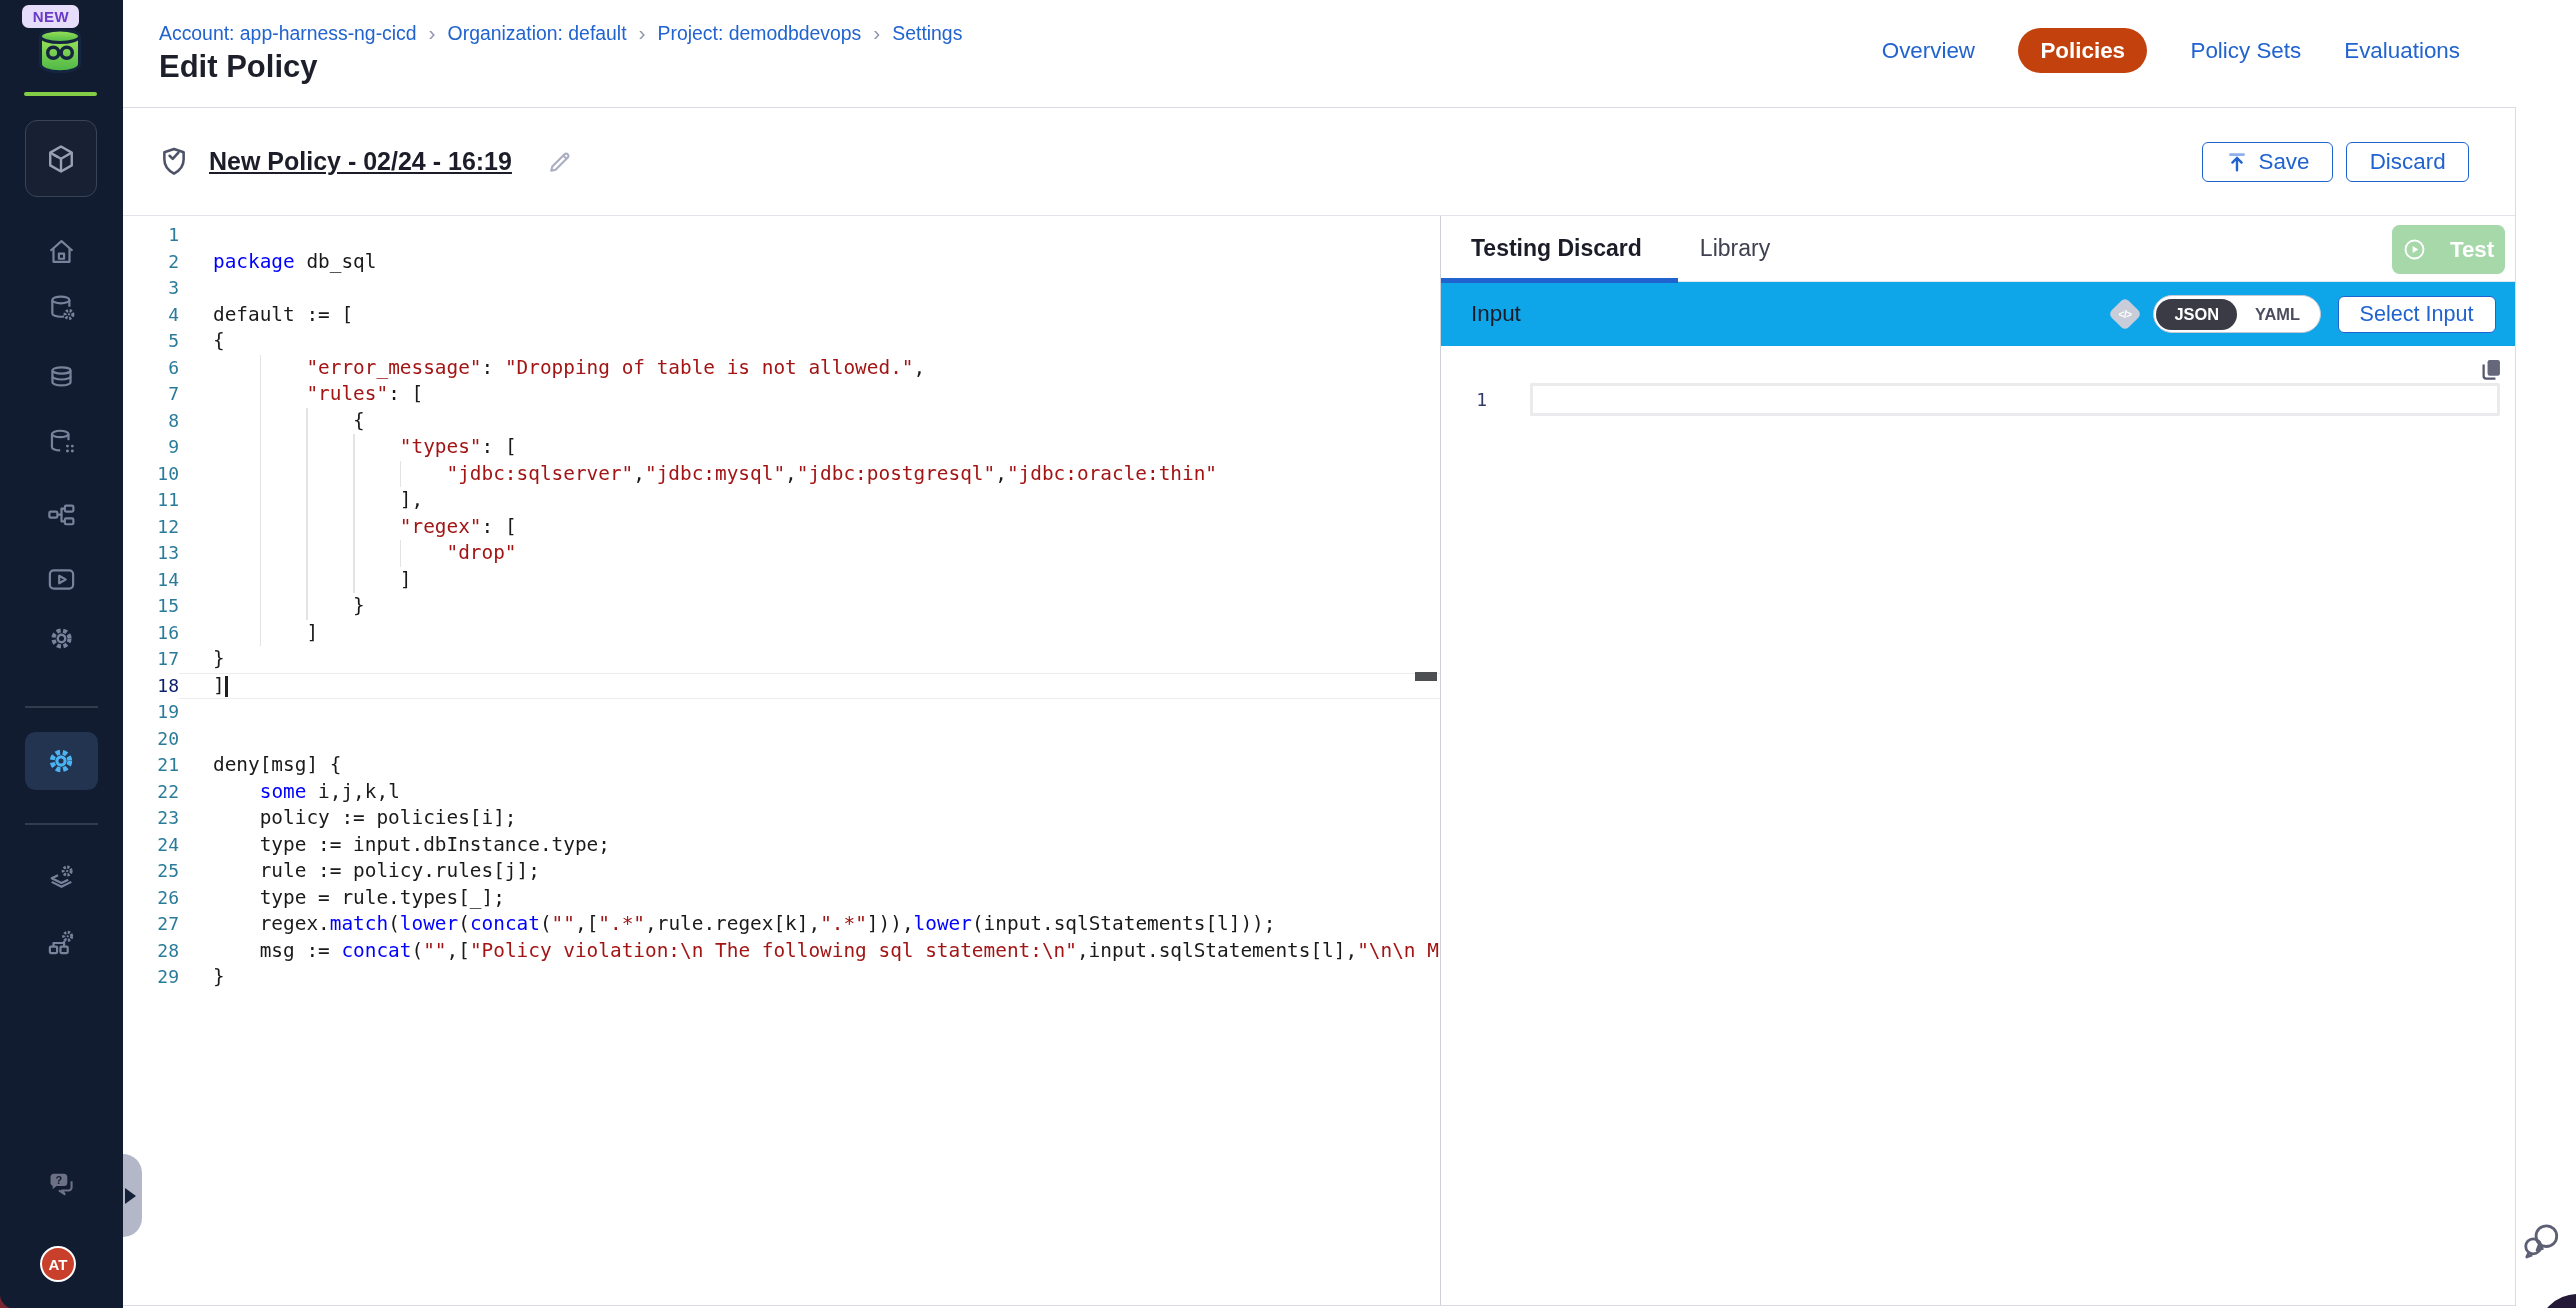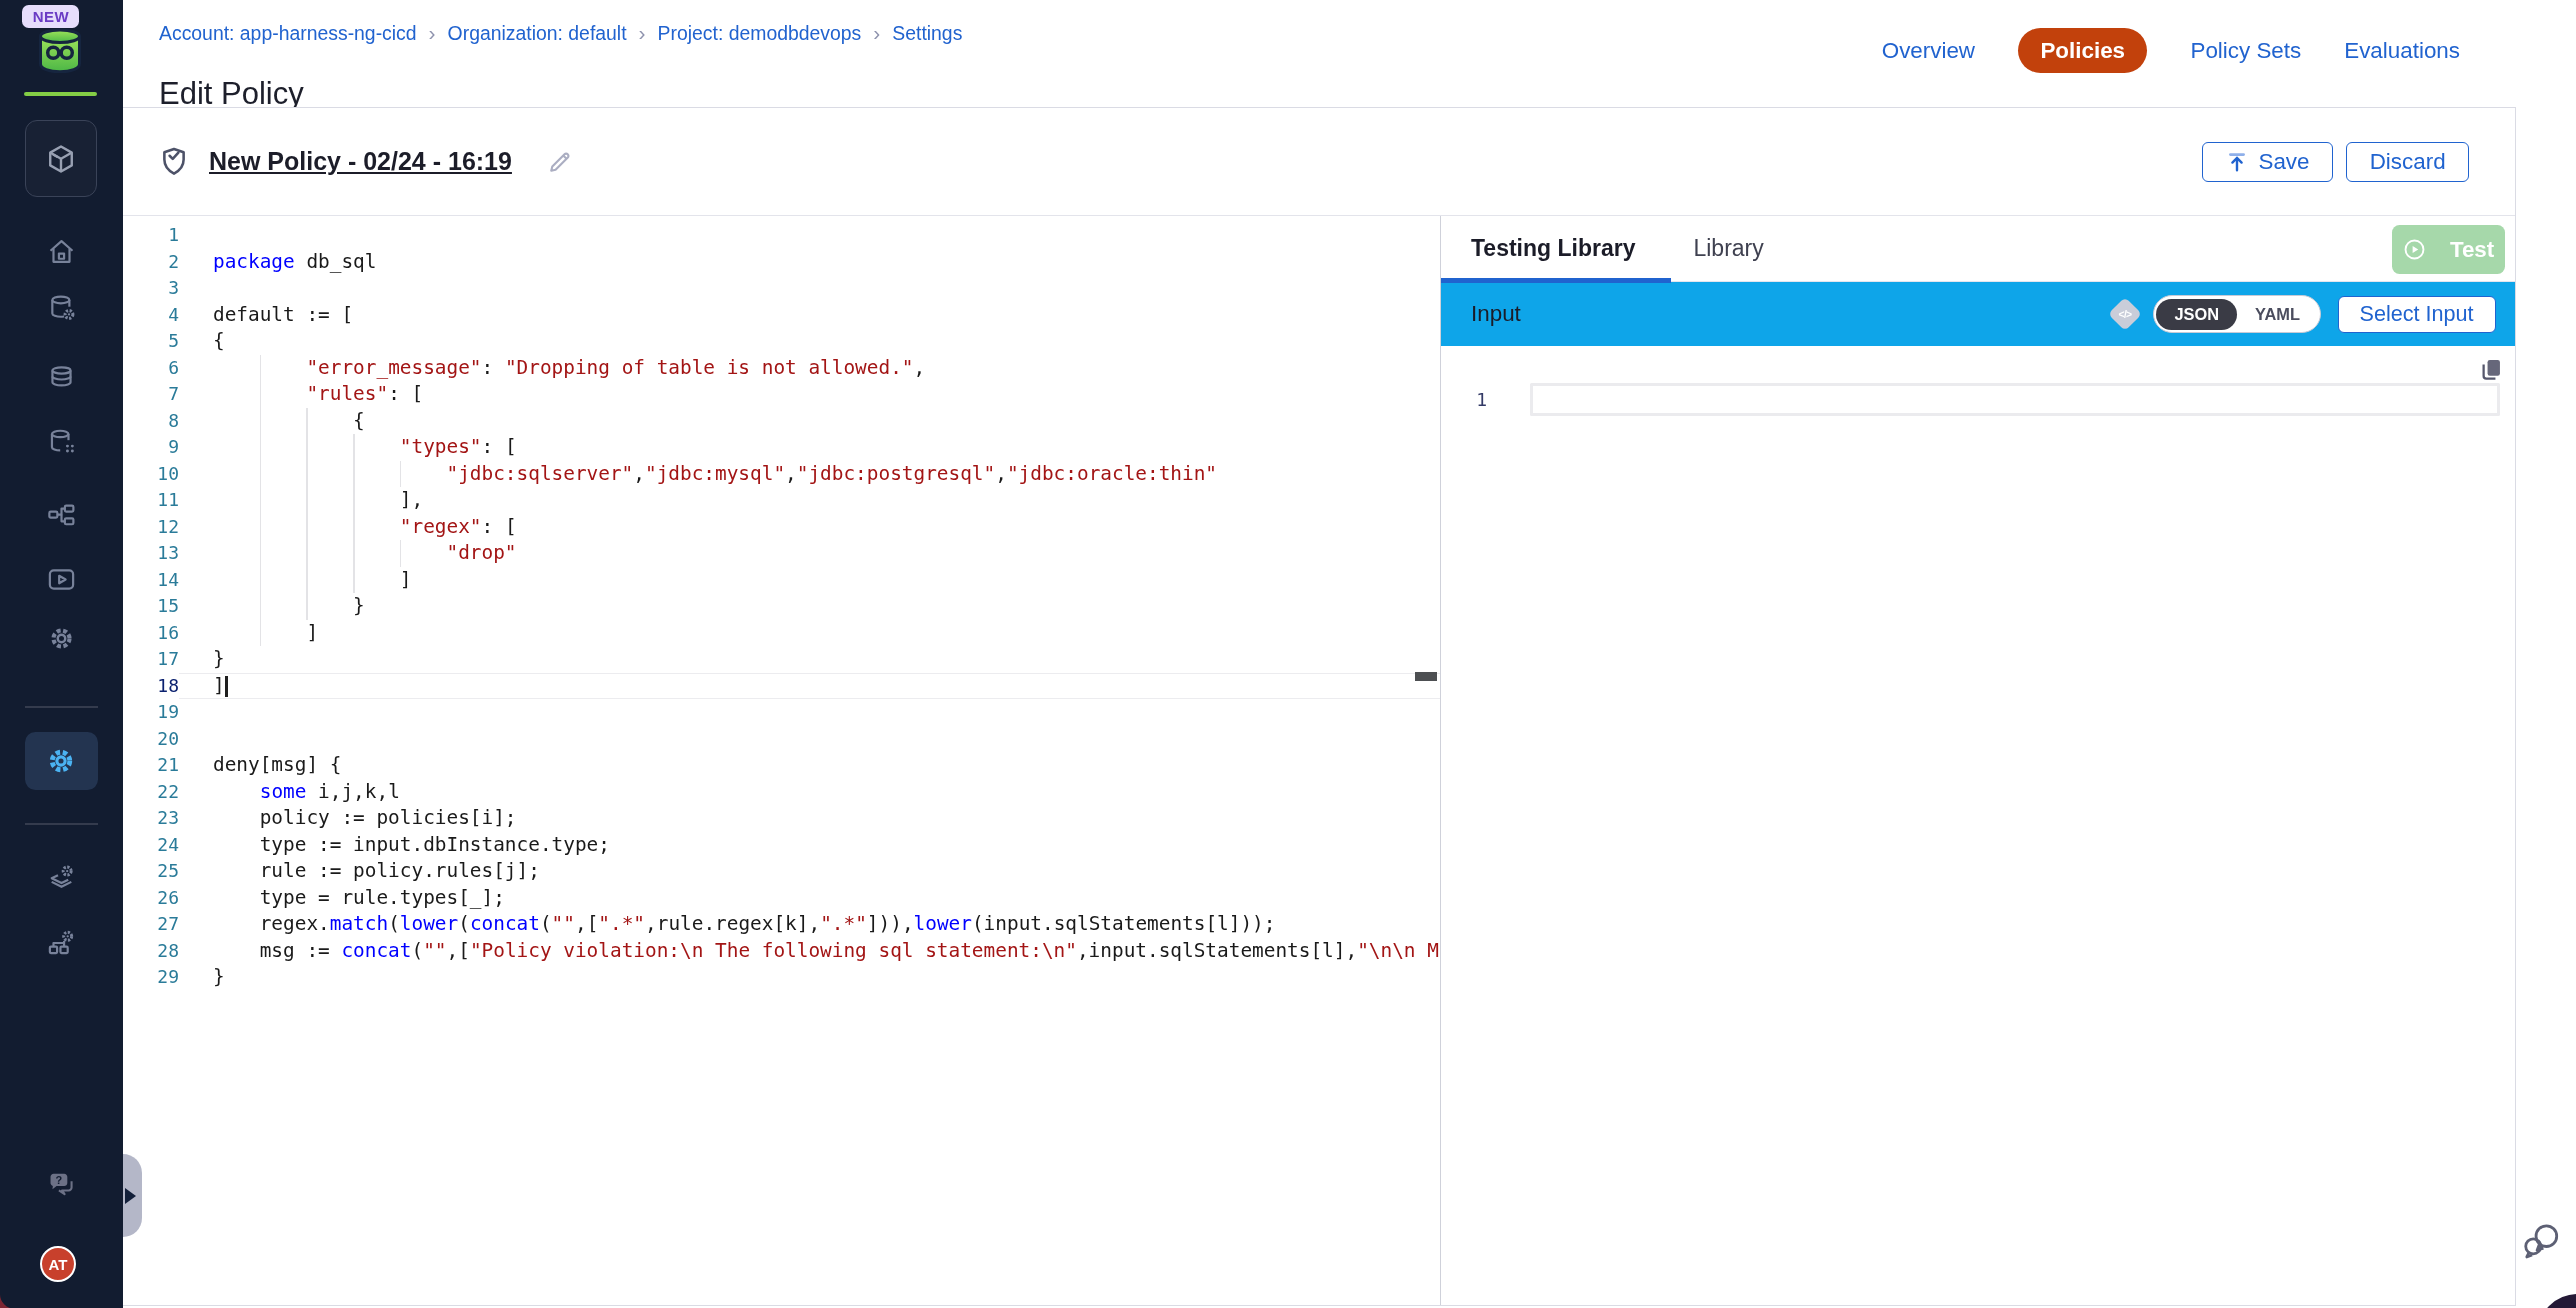--- a/index.html
+++ b/index.html
@@ -20,21 +20,21 @@
   .snav-selected { position:absolute; left:24.6px; top:732px; width:73px; height:58px; background:#233450; border-radius:10.4px; display:flex; align-items:center; justify-content:center; color:#4bb3f2; }
   .snav-selected svg { width:34px; height:34px; }
   .avatar { position:absolute; left:40px; top:1246px; width:36px; height:36px; border-radius:50%; background:#c8402c; border:2.2px solid #ffffff; color:#fff; font-size:15px; font-weight:700; display:flex; align-items:center; justify-content:center; }
   .flyout { position:absolute; left:123px; top:1154px; width:18.6px; height:83px; background:#b4b7c8; border-radius:0 43px 43px 0; z-index:6; display:flex; align-items:center; }
   .flyout-tri { width:0; height:0; border-top:8.2px solid transparent; border-bottom:8.2px solid transparent; border-left:11.2px solid #13203a; margin-left:2.2px; }
 
   
   .topbar { position:absolute; left:123px; top:0; width:2453px; height:107px; background:#fff; }
   .breadcrumb { position:absolute; left:36px; top:21px; font-size:19.4px; color:#2163cf; display:flex; gap:12px; align-items:center; }
   .crumb-sep { color:#8e92ad; font-size:21px; }
-  .page-title { position:absolute; left:36px; top:49px; font-size:31px; font-weight:400; color:#1d1f2b;margin-top:27px; }
+  .page-title { position:absolute; left:36px; top:49px; font-size:31px; font-weight:700; color:#1d1f2b; }
   .top-nav { position:absolute; right:116px; top:28px; display:flex; align-items:center; gap:43px; font-size:22.4px; color:#2163cf; font-weight:500; }
   .top-nav .nav-item { cursor:pointer; }
   .top-nav .nav-item.active { background:#c2410c; color:#fff; padding:9.7px 22.4px; border-radius:745px; font-weight:600; }
 
   
   .card { position:absolute; left:123px; top:107px; width:2393px; height:1199px; border:1.5px solid #dadbe4; border-left:none; background:#fff; }
   .card-header { height:108px; border-bottom:1.5px solid #e3e4eb; display:flex; align-items:center; position:relative; }
   .ph-left { display:flex; align-items:center; margin-left:34px; gap:18px; }
   .ph-left svg.shield { width:34px; height:34px; }
   .ph-title { font-size:25px; font-weight:600; color:#1c1d29;text-decoration:underline; }
@@ -340,21 +340,21 @@
             <div class="code-line"><span class="tk-p">    regex.</span><span class="tk-k">match</span><span class="tk-p">(</span><span class="tk-k">lower</span><span class="tk-p">(</span><span class="tk-k">concat</span><span class="tk-p">(</span><span class="tk-s">""</span><span class="tk-p">,[</span><span class="tk-s">".*"</span><span class="tk-p">,rule.regex[k],</span><span class="tk-s">".*"</span><span class="tk-p">])),</span><span class="tk-k">lower</span><span class="tk-p">(input.sqlStatements[l]));</span></div>
             <div class="code-line"><span class="tk-p">    msg := </span><span class="tk-k">concat</span><span class="tk-p">(</span><span class="tk-s">""</span><span class="tk-p">,[</span><span class="tk-s">"Policy violation:\n The following sql statement:\n"</span><span class="tk-p">,input.sqlStatements[l],</span><span class="tk-s">"\n\n Matches th</span></div>
             <div class="code-line"><span class="tk-p">}</span></div>
           </div>
       </div>
       <div class="ruler-dash"></div>
     </div>
 
     <div class="rpanel">
       <div class="tabs-row">
-        <div class="tab active">Testing Library</div>
+        <div class="tab active">Testing Discard</div>
         <div class="tab">Library</div>
         <button class="test-btn">
           <svg viewBox="0 0 24 24" fill="none" stroke="#fff" stroke-width="1.8">
             <circle cx="12" cy="12" r="8.6"></circle>
             <path d="M10.2 8.6l5.4 3.4-5.4 3.4z" fill="#fff" stroke="none"></path>
           </svg>
           <span>Test</span>
         </button>
       </div>
 

